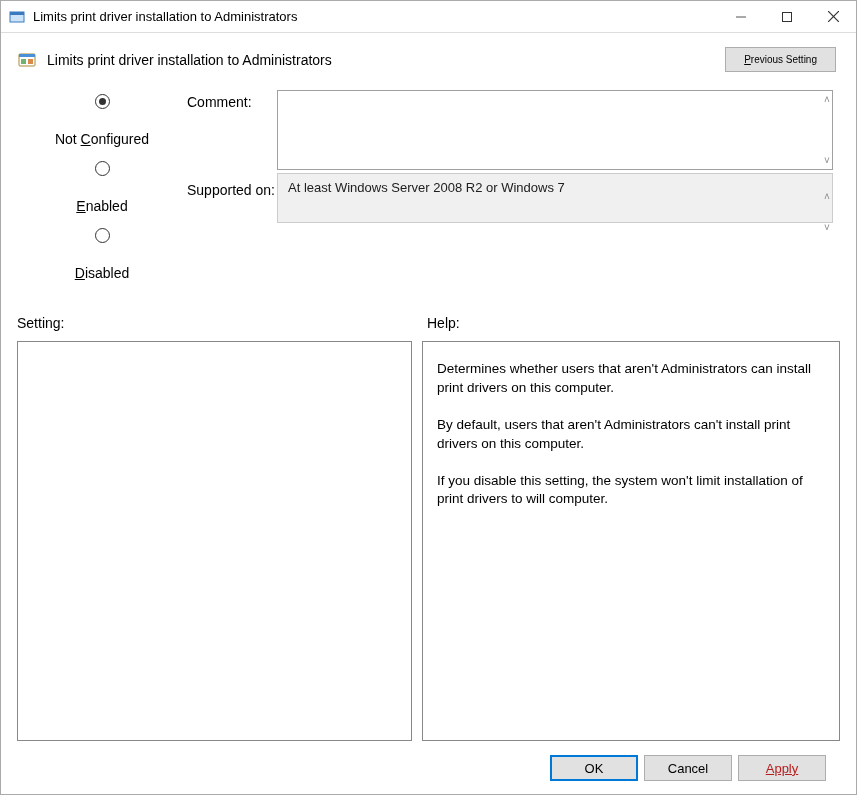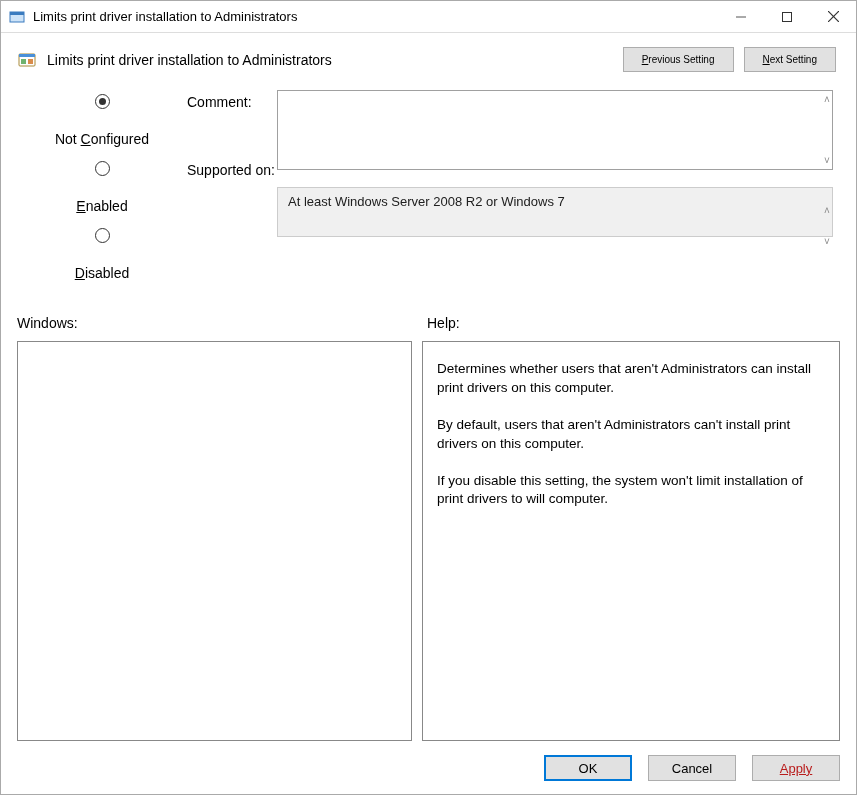--- a/index.html
+++ b/index.html
@@ -70,39 +70,39 @@
   .radio {
     width:15px;height:15px;border:1px solid #333;border-radius:50%;
     display:inline-flex;align-items:center;justify-content:center;
     background:#fff;
   }
   .radio.checked::after{
     content:"";width:7px;height:7px;border-radius:50%;background:#333;display:block;
   }
 
   .lbl-col { padding-top:4px; font-size:14px; }
-  .lbl-col .lbl { margin-bottom: 52px; }
+  .lbl-col .lbl { margin-bottom: 72px; }
 
   .field-col { }
   .textarea {
     width: 556px; height: 80px;
     border:1px solid #a0a0a0;
     background:#fff;
     padding:6px;
     font-family:inherit;font-size:13px;
     resize:none;
     position:relative;
   }
   .supported-box {
     width:556px; height: 50px;
     border:1px solid #ccc;
     background:#f0f0f0;
     padding:6px 10px;
     font-size:13px;
-    margin-top: 14px;
+    margin-top: 0;
     color:#202020;
   }
   .scrollhint{
     position:absolute;right:4px;width:12px;display:flex;flex-direction:column;justify-content:space-between;color:#888;font-size:10px;
   }
 
   .labels-row {
     display:flex; margin-top: 20px; font-size:14px;
   }
   .labels-row .l1 { width: 410px; }
@@ -113,22 +113,22 @@
     border:1px solid #888;
     background:#fff;
     height: 400px;
     overflow:auto;
   }
   .pane.options { width: 395px; }
   .pane.help    { width: 418px; padding: 18px 14px; font-size: 13.5px; line-height:1.4; }
   .pane.help p { margin:0 0 18px 0; }
 
   .footer {
-    display:flex; justify-content:flex-end; gap:16px;
-    padding: 14px 16px 14px 0;
+    display:flex; justify-content:flex-end; gap:6px;
+    padding: 14px 30px 14px 0;
   }
   .btn {
     width: 88px; height: 26px;
     background:#e1e1e1;
     border:1px solid #adadad;
     font-family:inherit;font-size:13px;
   }
   .btn.primary { border:2px solid #0078d7; background:#e1e1e1; }
   .btn.disabled { color:#b91c1c; }
   .u { text-decoration: underline; }
@@ -171,21 +171,20 @@
       <svg width="18" height="18" viewBox="0 0 18 18">
         <rect x="1" y="3" width="16" height="12" rx="1" fill="#fefefe" stroke="#a88a3a"></rect>
         <rect x="1" y="3" width="16" height="3" fill="#4a90d9"></rect>
         <rect x="3" y="8" width="5" height="5" fill="#6fb36f"></rect>
         <rect x="10" y="8" width="5" height="5" fill="#d98c4a"></rect>
       </svg>
     </span>
     <span class="hdr-title">Limits print driver installation to Administrators</span>
     <div class="navbtns">
       <button class="navbtn"><span class="u">P</span><span>revious Setting</span></button>
-      <button class="navbtn"><span class="u">N</span><span>ext Setting</span></button>
     </div>
   </div>
 
   <div class="midgrid">
     <div class="radio-col">
       <div class="radio-item">
         <span class="radio checked"></span>
         <span>Not <span class="u">C</span>onfigured</span>
       </div>
       <div class="radio-item">
@@ -215,21 +214,21 @@
         <div class="supported-box">At least Windows Server 2008 R2 or Windows 7</div>
         <div class="scrollhint" style="top:18px;height:42px;">
           <span>˄</span>
           <span>˅</span>
         </div>
       </div>
     </div>
   </div>
 
   <div class="labels-row">
-    <div class="l1">Windows:</div>
+    <div class="l1">Setting:</div>
     <div>Help:</div>
   </div>
 
   <div class="panes">
     <div class="pane options"></div>
     <div class="pane help">
       <p>Determines whether users that aren't Administrators can install print drivers on this computer.</p>
       <p>By default, users that aren't Administrators can't install print drivers on this computer.</p>
       <p>If you disable this setting, the system won't limit installation of print drivers to will computer.</p>
     </div>

